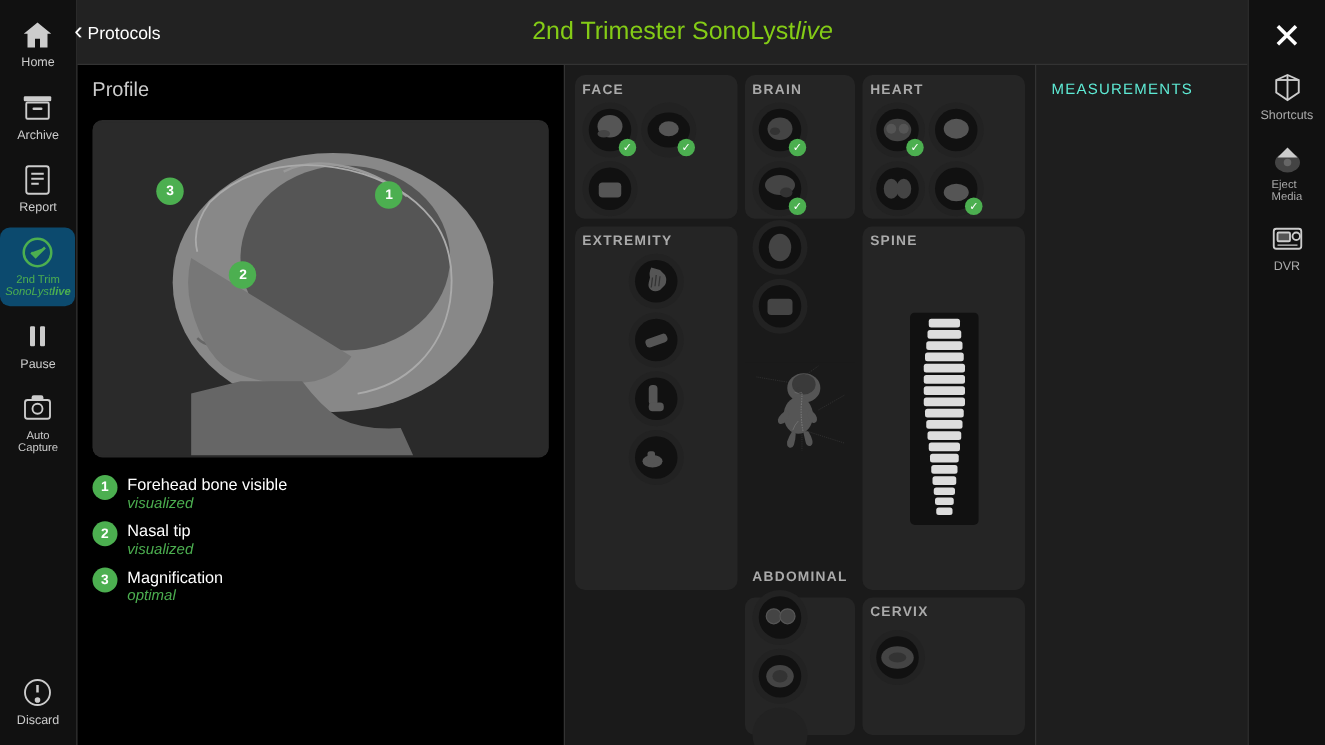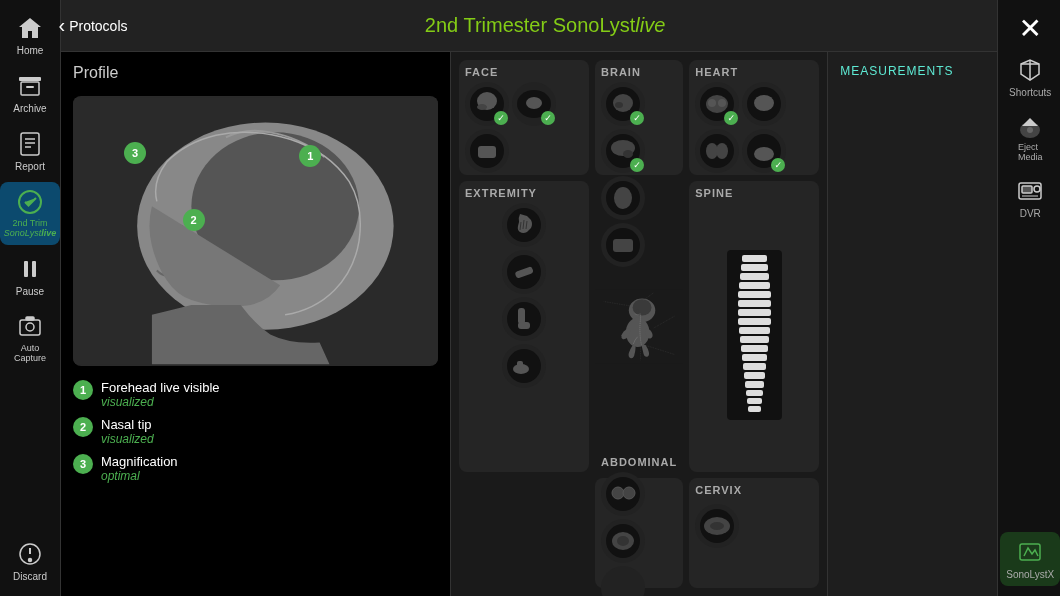--- a/index.html
+++ b/index.html
@@ -382,21 +382,21 @@
         </div>
         <div class="marker" style="top: 17%; left: 14%;">
           <span>3</span>
         </div>
       </div>
 
       <div class="checklist">
         <div class="checklist-item">
           <div class="checklist-num">1</div>
           <div class="checklist-text">
-            <div>Forehead live visible</div>
+            <div>Forehead bone visible</div>
             <div class="sub">visualized</div>
           </div>
         </div>
         <div class="checklist-item">
           <div class="checklist-num">2</div>
           <div class="checklist-text">
             <div>Nasal tip</div>
             <div class="sub">visualized</div>
           </div>
         </div>
@@ -742,21 +742,14 @@
       <rect x="3" y="6" width="22" height="16" rx="2"></rect>
       <rect x="6" y="9" width="10" height="7" rx="1" fill="#555"></rect>
       <circle cx="21" cy="12" r="3" stroke="#ccc"></circle>
       <line x1="6" y1="19" x2="22" y2="19" stroke="#ccc" stroke-width="1"></line>
     </svg>
     <span class="label">DVR</span>
   </div>
 
   <div style="flex:1;"></div>
 
-  <div class="sidebar-item sonolystx-item" style="background:#1a3a1a; border-radius:8px; margin:2px;">
-    <svg viewBox="0 0 28 28" fill="none" width="28" height="28">
-      <rect x="4" y="6" width="20" height="16" rx="2" fill="#1a3a1a" stroke="#4caf50" stroke-width="1.5"></rect>
-      <path d="M8 18 L12 10 L16 16 L19 12 L22 18" stroke="#4caf50" stroke-width="1.5" fill="none"></path>
-    </svg>
-    <span class="label sonolystx-label">SonoLystX</span>
-  </div>
 
 </div>
 
 </body></html>

